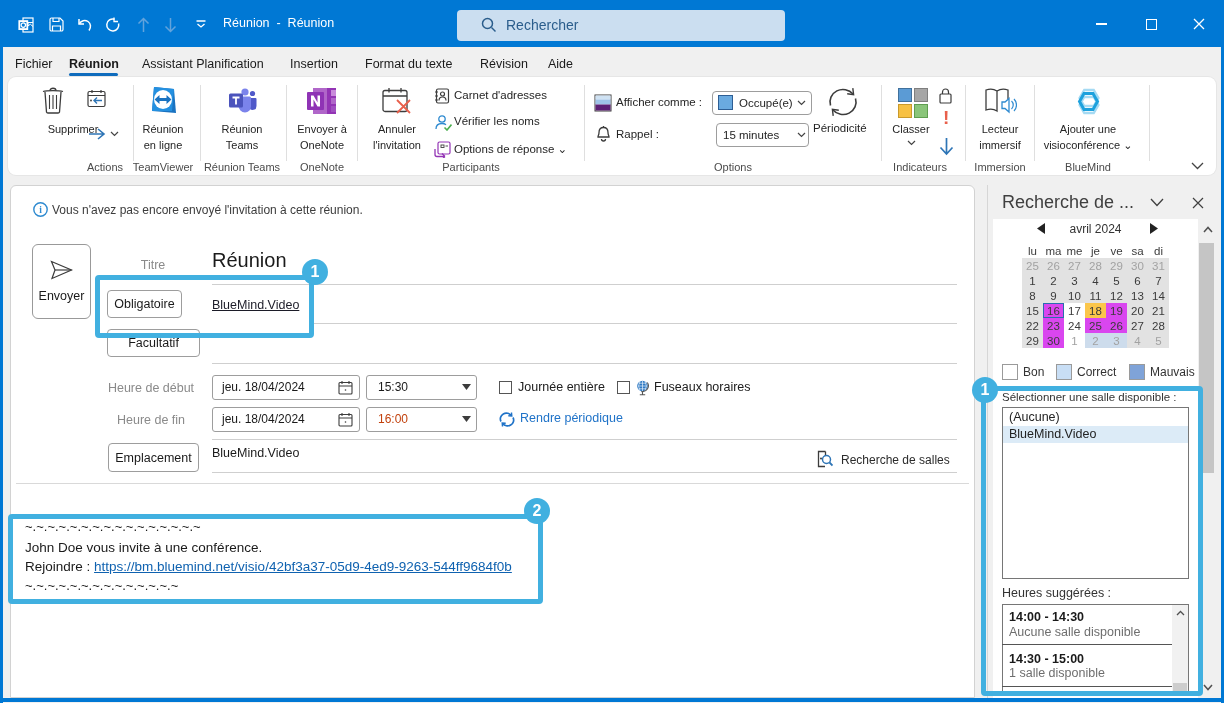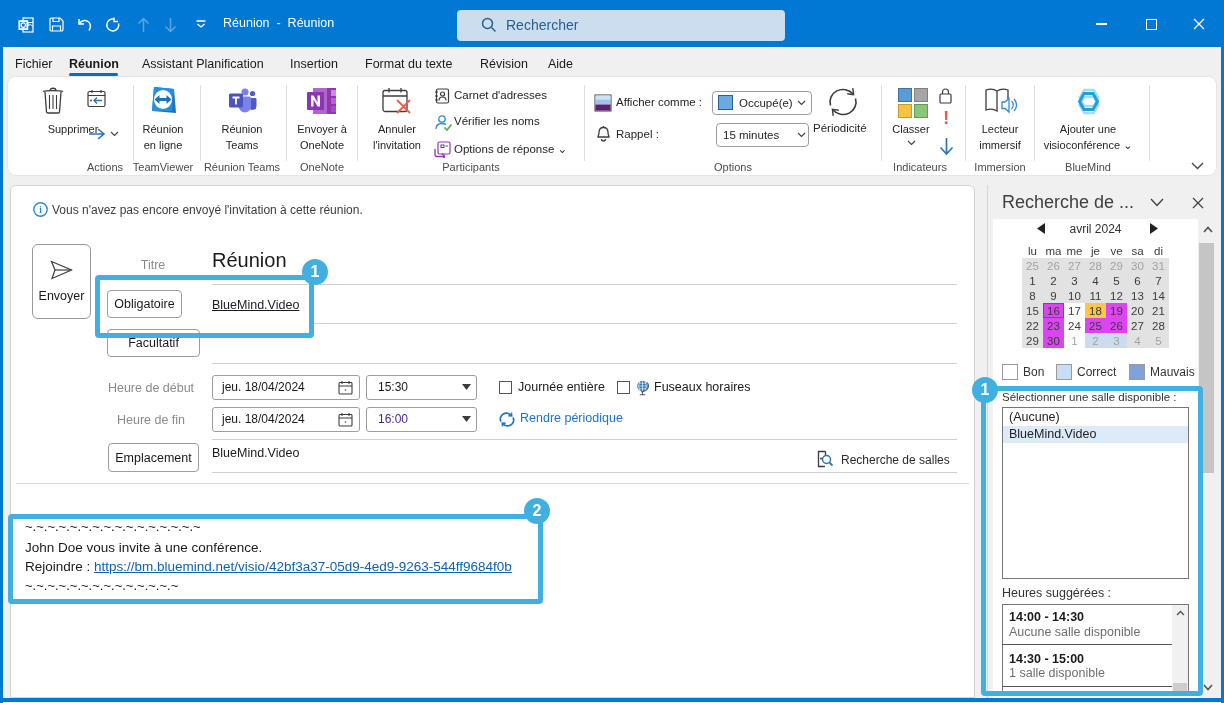--- a/index.html
+++ b/index.html
@@ -404,21 +404,21 @@
 <div class="inputbox" style="left:212px;top:407px;width:148px;height:25px;"></div>
 <div class="abs" style="left:222px;top:407px;height:25px;line-height:25px;font-size:12px;color:#1a1a1a;">jeu. 18/04/2024</div>
 <div class="abs" style="left:338px;top:412px;">
     <svg width="15" height="15" viewBox="0 0 15 15" fill="none" stroke="#3c3c3c" stroke-width="1.1">
       <rect x="1" y="2.5" width="13" height="11.5" rx="1"></rect>
       <path d="M1 6 h13 M4 1 v3 M11 1 v3"></path>
       <circle cx="7.5" cy="10" r="0.8" fill="#3c3c3c" stroke="none"></circle>
     </svg>
   </div>
 <div class="inputbox" style="left:366px;top:407px;width:111px;height:25px;"></div>
-<div class="abs" style="left:378px;top:407px;height:25px;line-height:25px;font-size:12px;color:#4c1d95;">16:00</div>
+<div class="abs" style="left:378px;top:407px;height:25px;line-height:25px;font-size:12px;color:#c2410c;">16:00</div>
 <div class="abs" style="left:462px;top:416px;">
     <svg width="9" height="6" viewBox="0 0 9 6">
       <path d="M0 0 h9 L4.5 6 Z" fill="#3c3c3c"></path>
     </svg>
   </div>
 <div class="abs" style="left:499px;top:412px;">
 <svg width="16" height="15" viewBox="0 0 16 15" fill="none" stroke="#2073c8" stroke-width="1.7">
 <path d="M2 9.5 A6 5.8 0 0 1 12.3 3.6"></path>
 <path d="M12.5 0.5 L12.8 4 L9.3 3.7" stroke-width="1.4"></path>
 <path d="M14 5.5 A6 5.8 0 0 1 3.7 11.4"></path>

